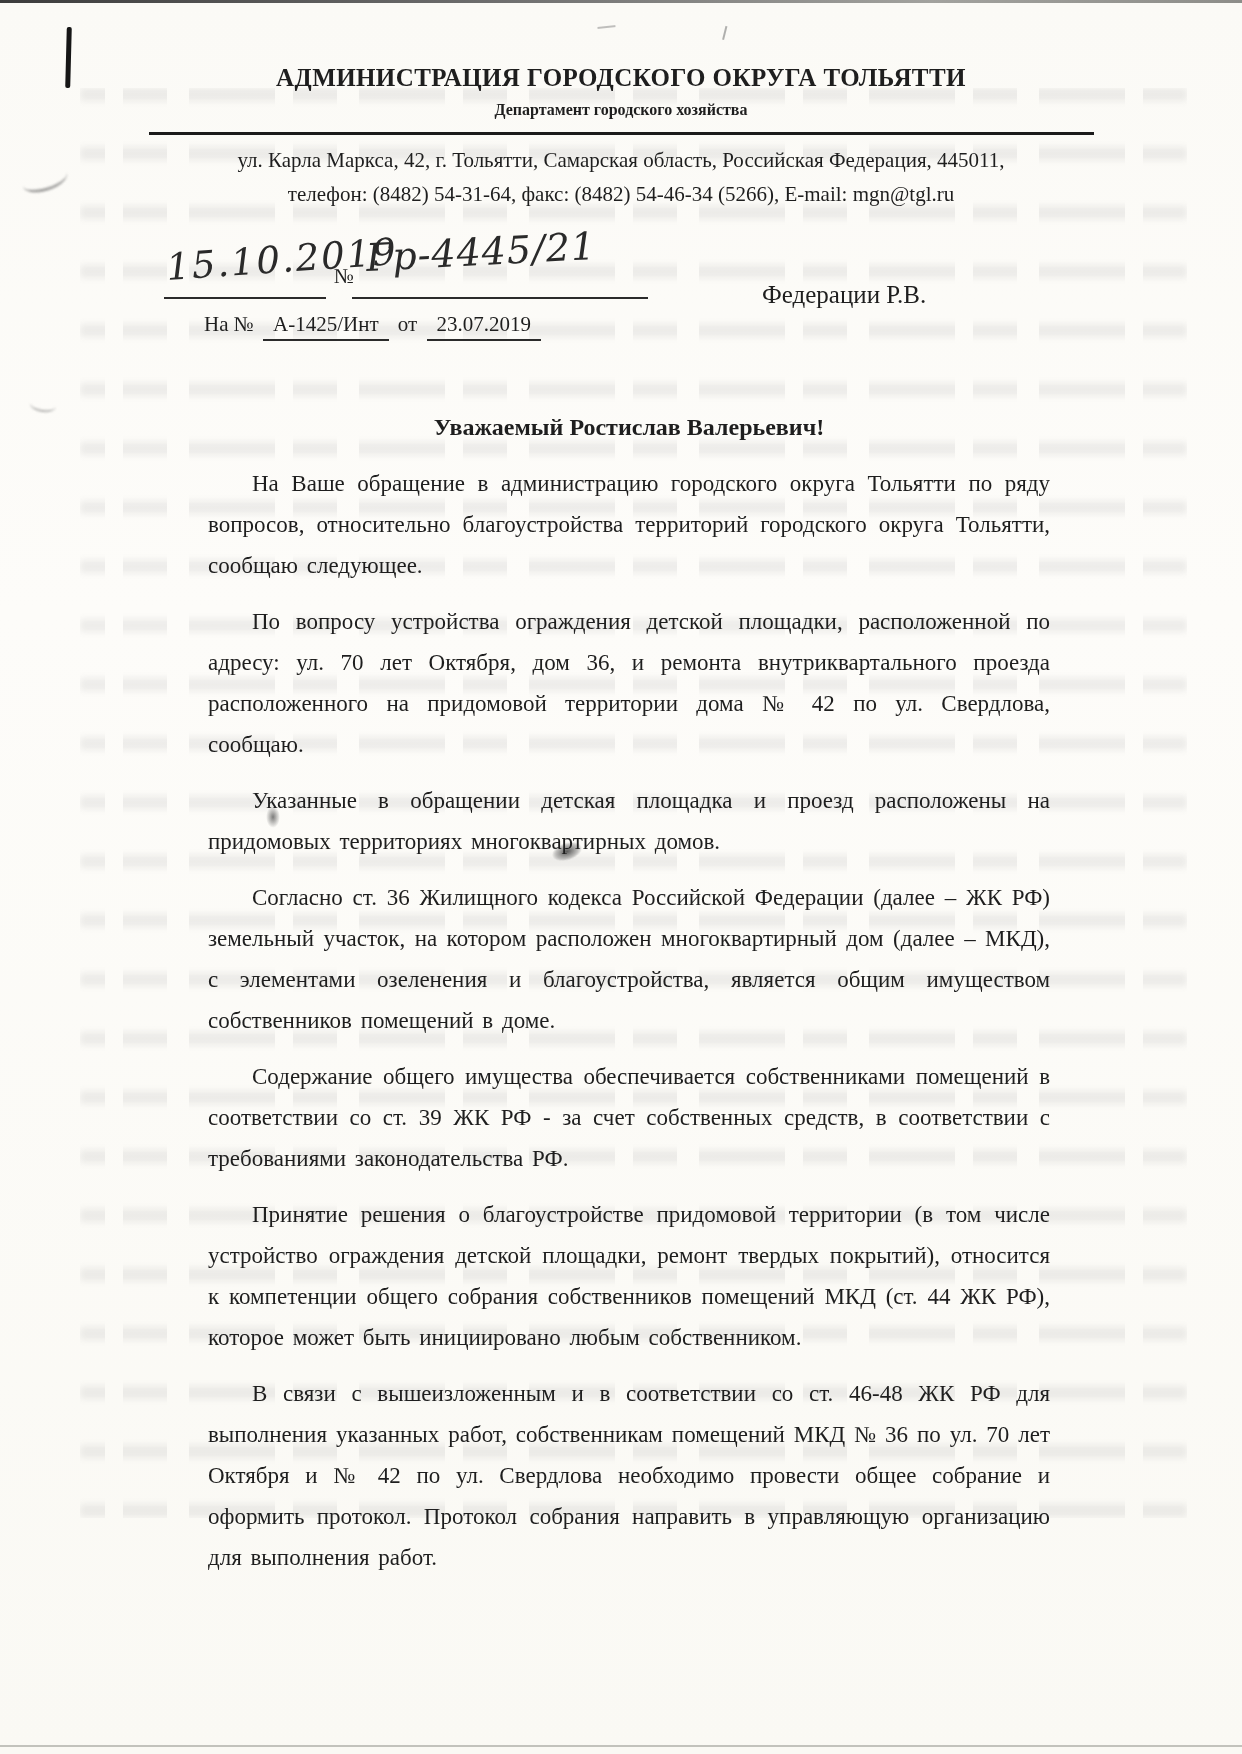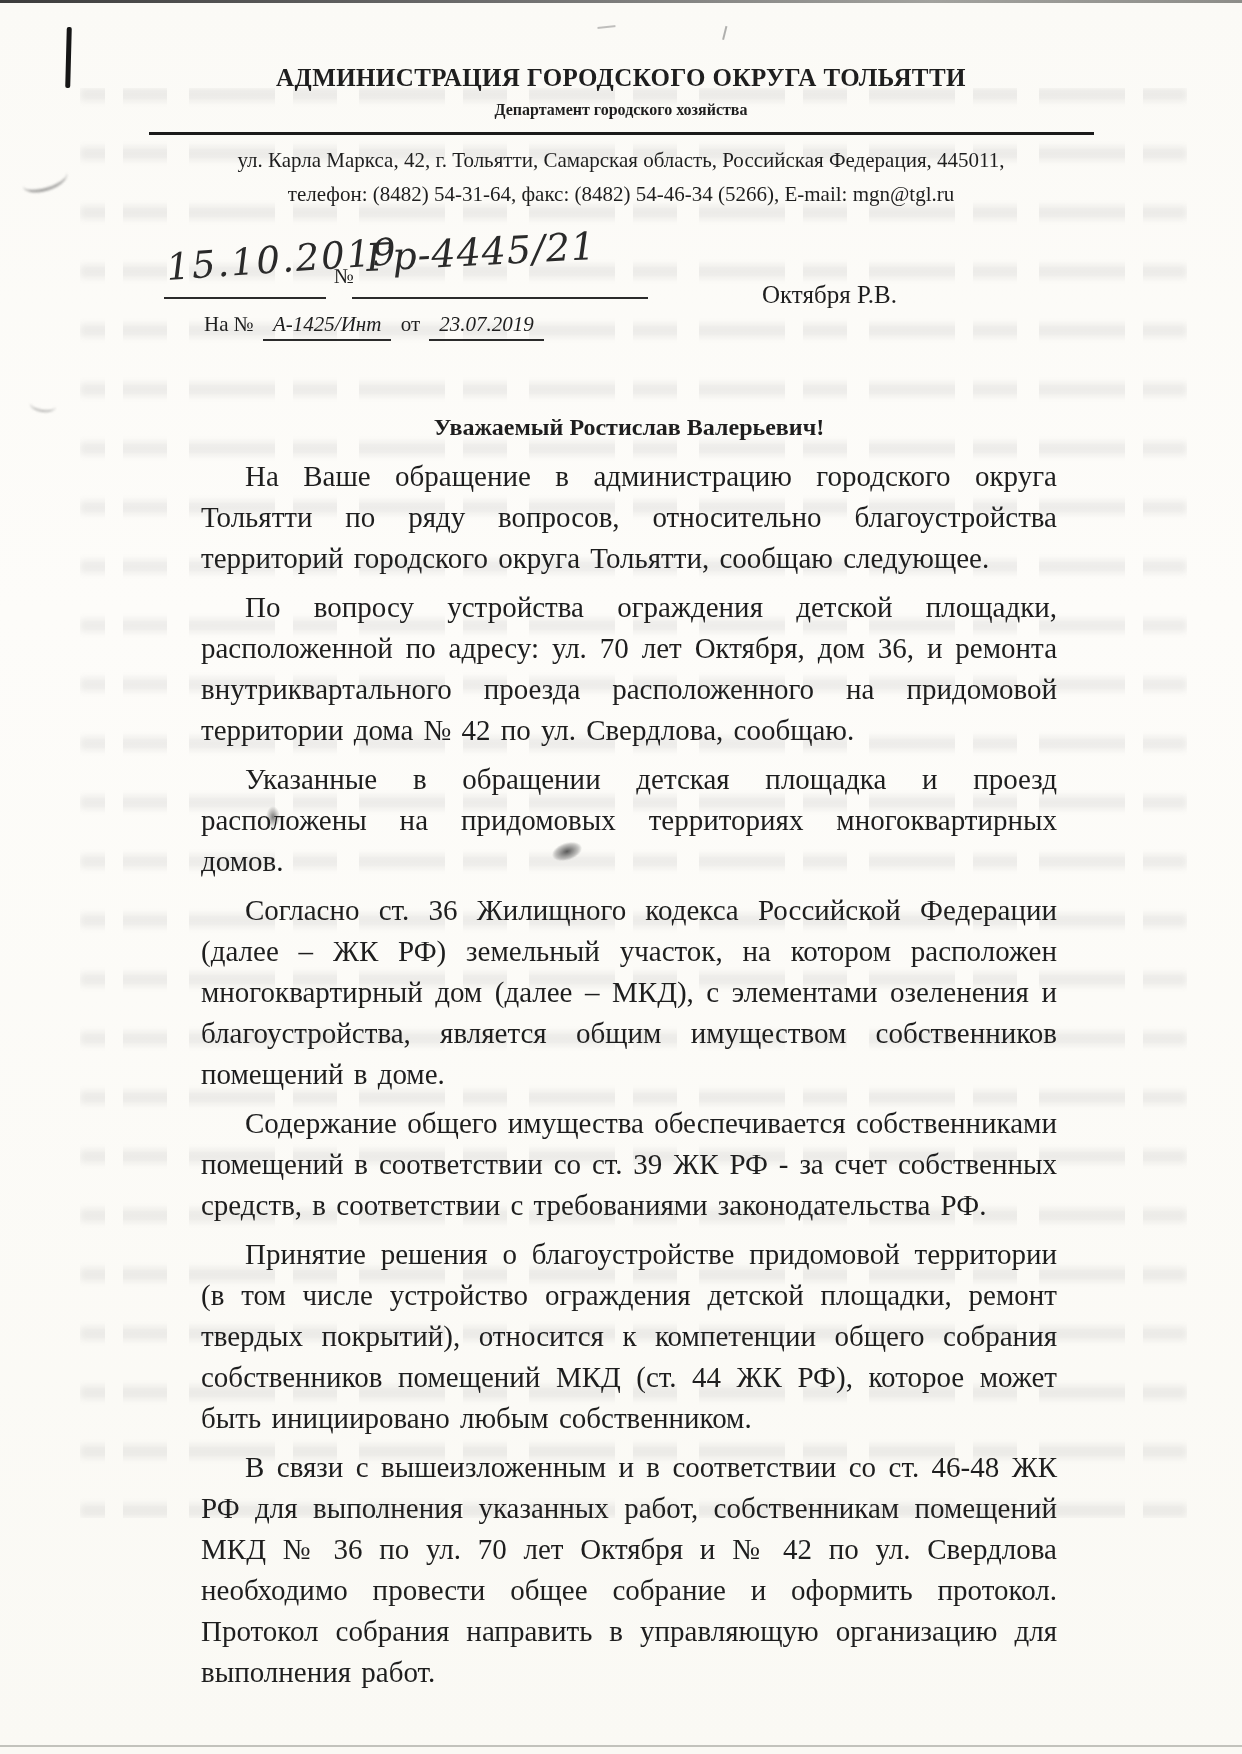--- a/index.html
+++ b/index.html
@@ -48,28 +48,28 @@
   .hw { font-style:italic; color:#2a2a2a; font-family:"DejaVu Serif","Liberation Serif",serif; }
   .hw-date { position:absolute; left:166px; top:238px; font-size:37px; letter-spacing:2px;
     transform:rotate(-4deg); }
   .num-sign { position:absolute; left:334px; top:264px; font-size:21px; }
   .hw-num { position:absolute; left:366px; top:230px; font-size:38px; letter-spacing:1px;
     transform:rotate(-3deg); }
   .u-date { position:absolute; left:164px; top:297px; width:162px; height:2px; background:#2b2b2b; }
   .u-num  { position:absolute; left:352px; top:297px; width:296px; height:2px; background:#2b2b2b; }
   .addressee { position:absolute; left:762px; top:281px; font-size:25px; }
   .reply { position:absolute; left:200px; top:312px; font-size:21px; }
-  .reply .uval { border-bottom:2px solid #2b2b2b; padding:0 10px 3px;font-style:italic; }
+  .reply .uval { border-bottom:2px solid #2b2b2b; padding:0 10px 3px; }
   .reply .lbl { padding:0 4px; }
 
   
   .body-block { position:absolute; left:193px; top:406px; width:872px; }
   .salutation { text-align:center; font-size:24px; line-height:42px; margin:0;font-weight:bold; }
-  p.para { font-size:29px; line-height:41px; text-align:justify; text-indent:44px;
-    margin:8px; word-spacing:3px; }
+  p.para { font-size:23px; line-height:41px; text-align:justify; text-indent:44px;
+    margin:15px; word-spacing:3px; }
 </style>
 </head>
 <body>
 
 <div class="page">
 
   <div class="bleed"></div>
   <div class="top-edge"></div>
   <div class="bottom-edge"></div>
   <div class="tick"></div>
@@ -87,21 +87,21 @@
     <div class="addr">ул. Карла Маркса, 42, г. Тольятти, Самарская область, Российская Федерация, 445011,</div>
     <div class="phone">телефон: (8482) 54-31-64, факс: (8482) 54-46-34 (5266), E-mail: mgn@tgl.ru</div>
   </div>
 
   <div class="hw hw-date">15.10.2019</div>
   <div class="num-sign">№</div>
   <div class="hw hw-num">Гр-4445/21</div>
   <div class="u-date"></div>
   <div class="u-num"></div>
 
-  <div class="addressee">Октября Р.В.</div>
+  <div class="addressee">Федерации Р.В.</div>
 
   <div class="reply">
     <span class="lbl">На №</span>
     <span class="uval">А-1425/Инт</span>
     <span class="lbl">от</span>
     <span class="uval">23.07.2019</span>
   </div>
 
   <div class="body-block">
     <div class="salutation">Уважаемый Ростислав Валерьевич!</div>

